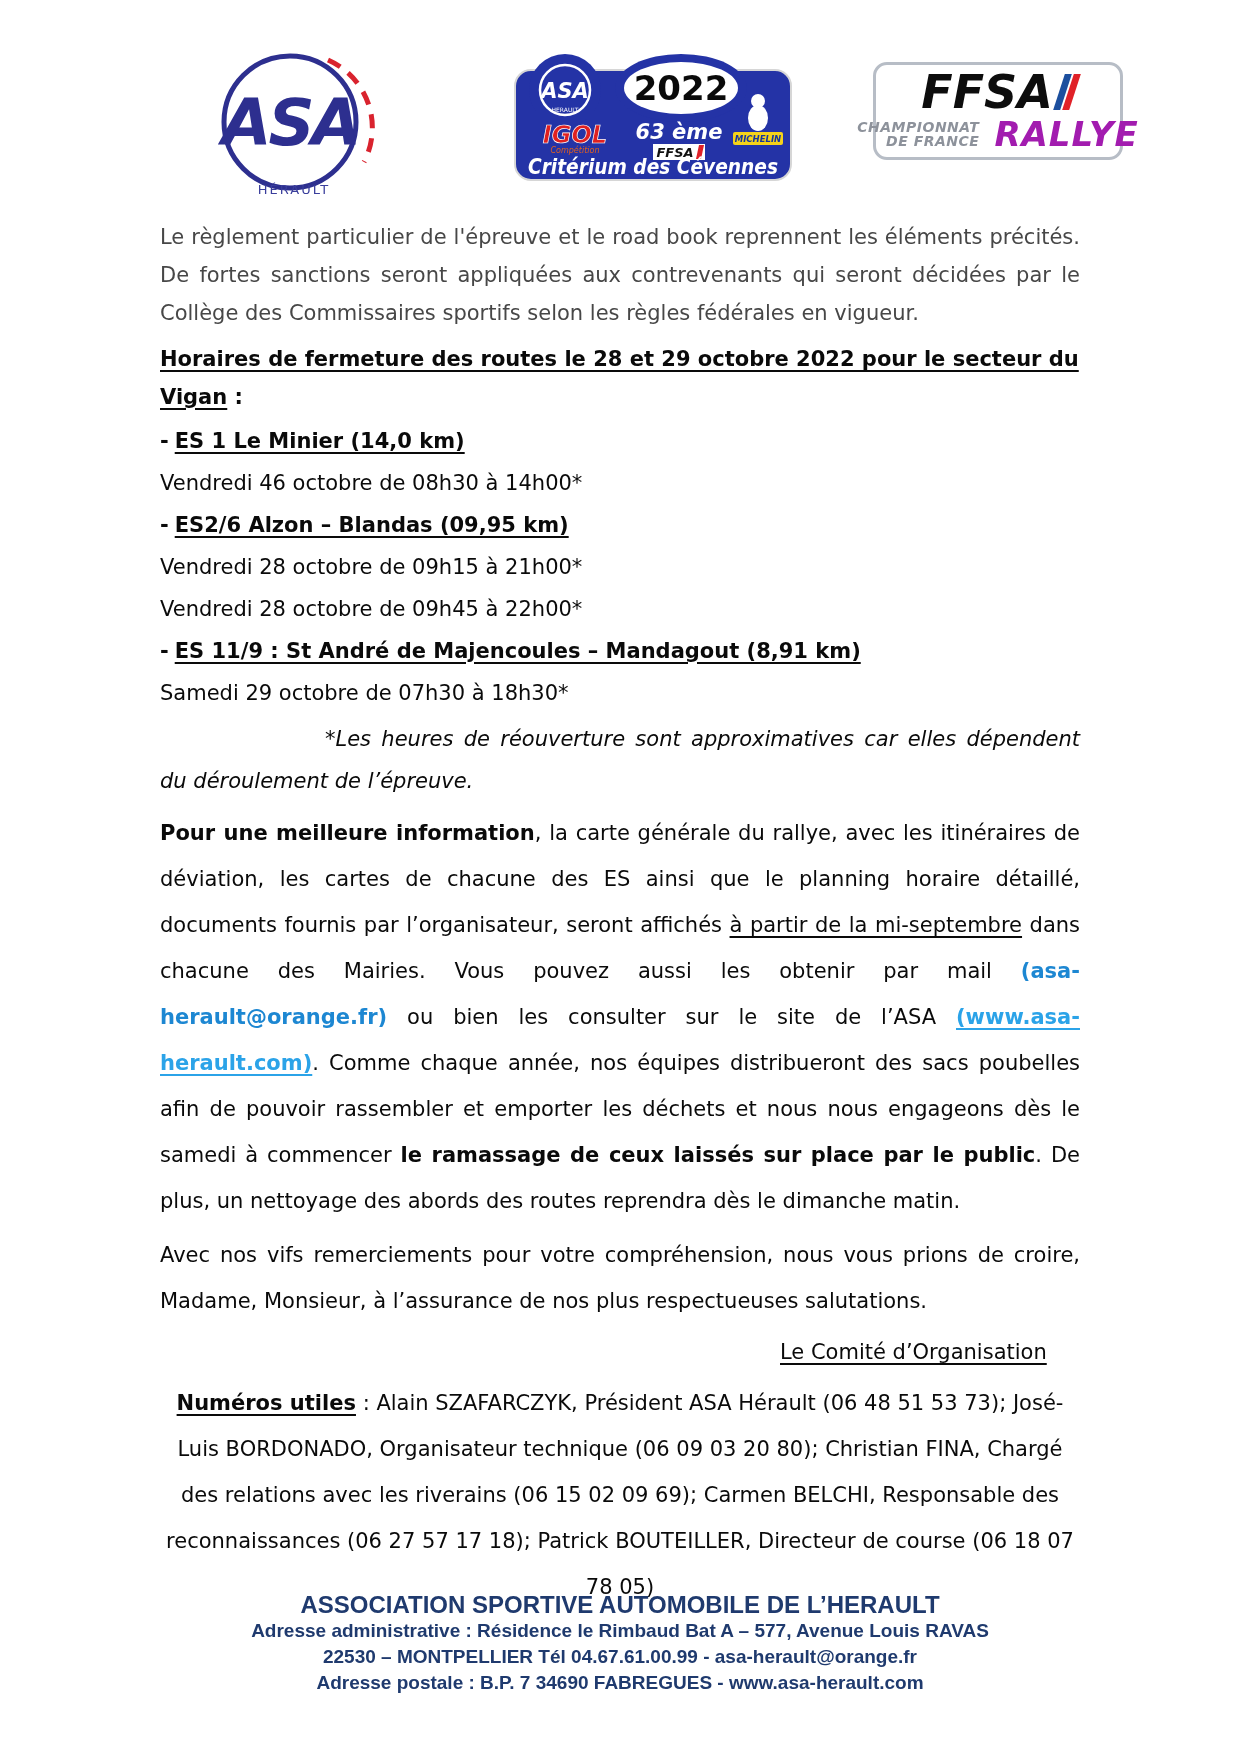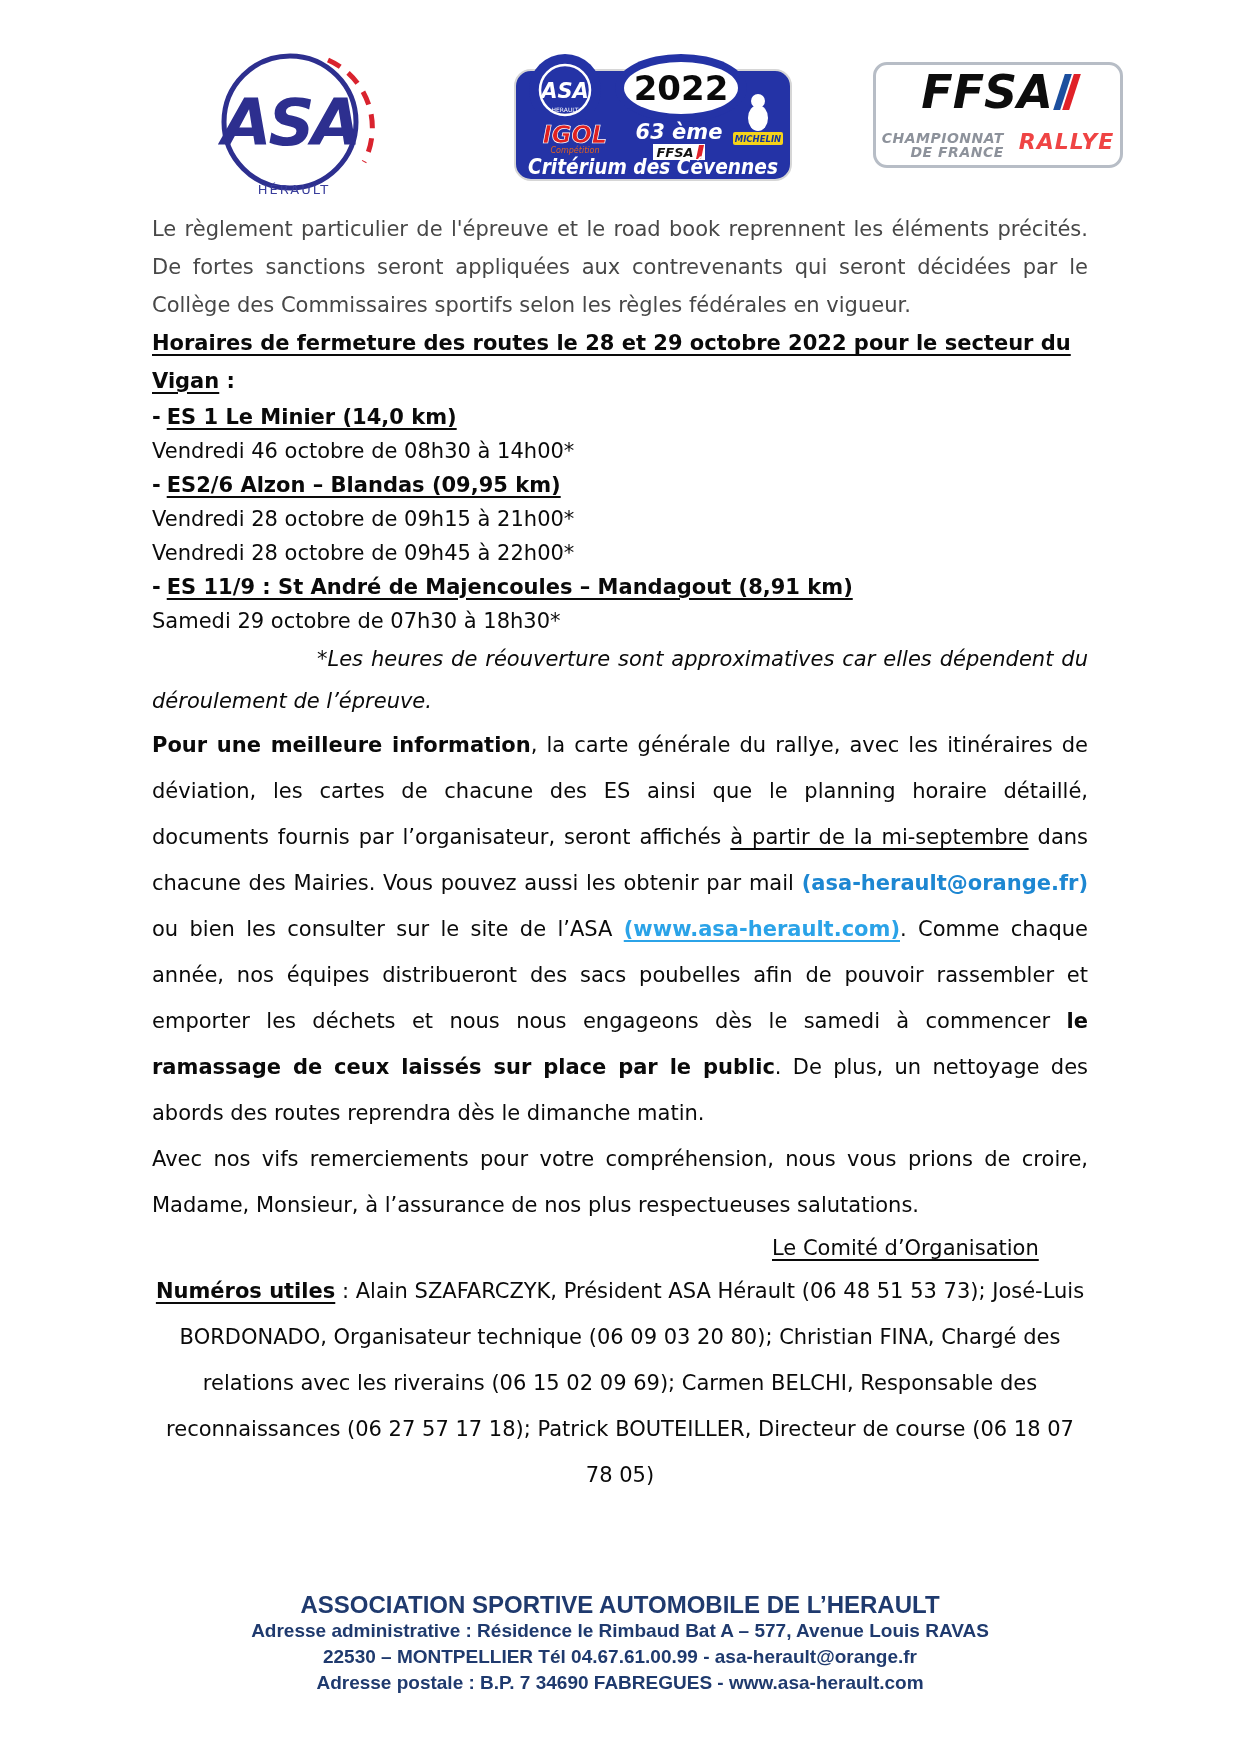--- a/index.html
+++ b/index.html
@@ -24,28 +24,28 @@
   }
   .ffsa-top{ display:flex; align-items:center; justify-content:center; gap:4px; }
   .ffsa-name{
     font-weight:bold; font-style:italic; font-size:46px; line-height:46px;
     letter-spacing:0px; color:#0d0d0d; font-family:"DejaVu Sans", sans-serif;
   }
   .ffsa-slash{ display:flex; gap:2px; margin-left:2px; }
   .ffsa-slash .bar{ width:7px; height:36px; transform:skewX(-18deg); }
   .bar-blue{ background:#1c4f9e; }
   .bar-red { background:#e02128; }
-  .ffsa-bottom{ display:flex; align-items:flex-end; justify-content:center; gap:15px; margin-top:2px; }
+  .ffsa-bottom{ display:flex; align-items:center; justify-content:center; gap:15px; margin-top:2px; }
   .ffsa-champ{ text-align:right; color:#8d929b; font-weight:bold; font-style:italic;
     font-size:14px; line-height:14px; letter-spacing:0.5px; }
-  .ffsa-rallye{ color:#ef4444; font-weight:bold; font-style:italic; font-size:22px; line-height:34px; letter-spacing:1px;margin-top:8px; }
+  .ffsa-rallye{ color:#a21caf; font-weight:bold; font-style:italic; font-size:34px; line-height:34px; letter-spacing:1px; }
 
   
   .content{ padding:0 64px; font-size:21px; }
-  .content p{ margin:0; }
+  .content p{ margin:8px; }
   .intro{ margin-top:22px; line-height:38px; text-align:justify; color:#474747; }
   .closures-heading{ margin:28px 0 0 22px; font-weight:bold; line-height:38px; }
   .u{ text-decoration:underline; text-decoration-thickness:2px; text-underline-offset:4px; }
   .stage-title{ margin-top:12px; line-height:34px; font-weight:bold; }
   .stage-title .dash{ text-decoration:none; padding-right:6px; }
   .stage-schedule{ margin-top:12px; line-height:34px; }
   .note{ margin-top:26px; line-height:42px; font-style:italic; text-align:justify; text-indent:165px; }
   .info{ margin-top:20px; line-height:46px; text-align:justify; }
   .closing{ margin-top:24px; line-height:46px; text-align:justify; }
   .signature{ margin-top:22px; padding-left:620px; line-height:40px; }

